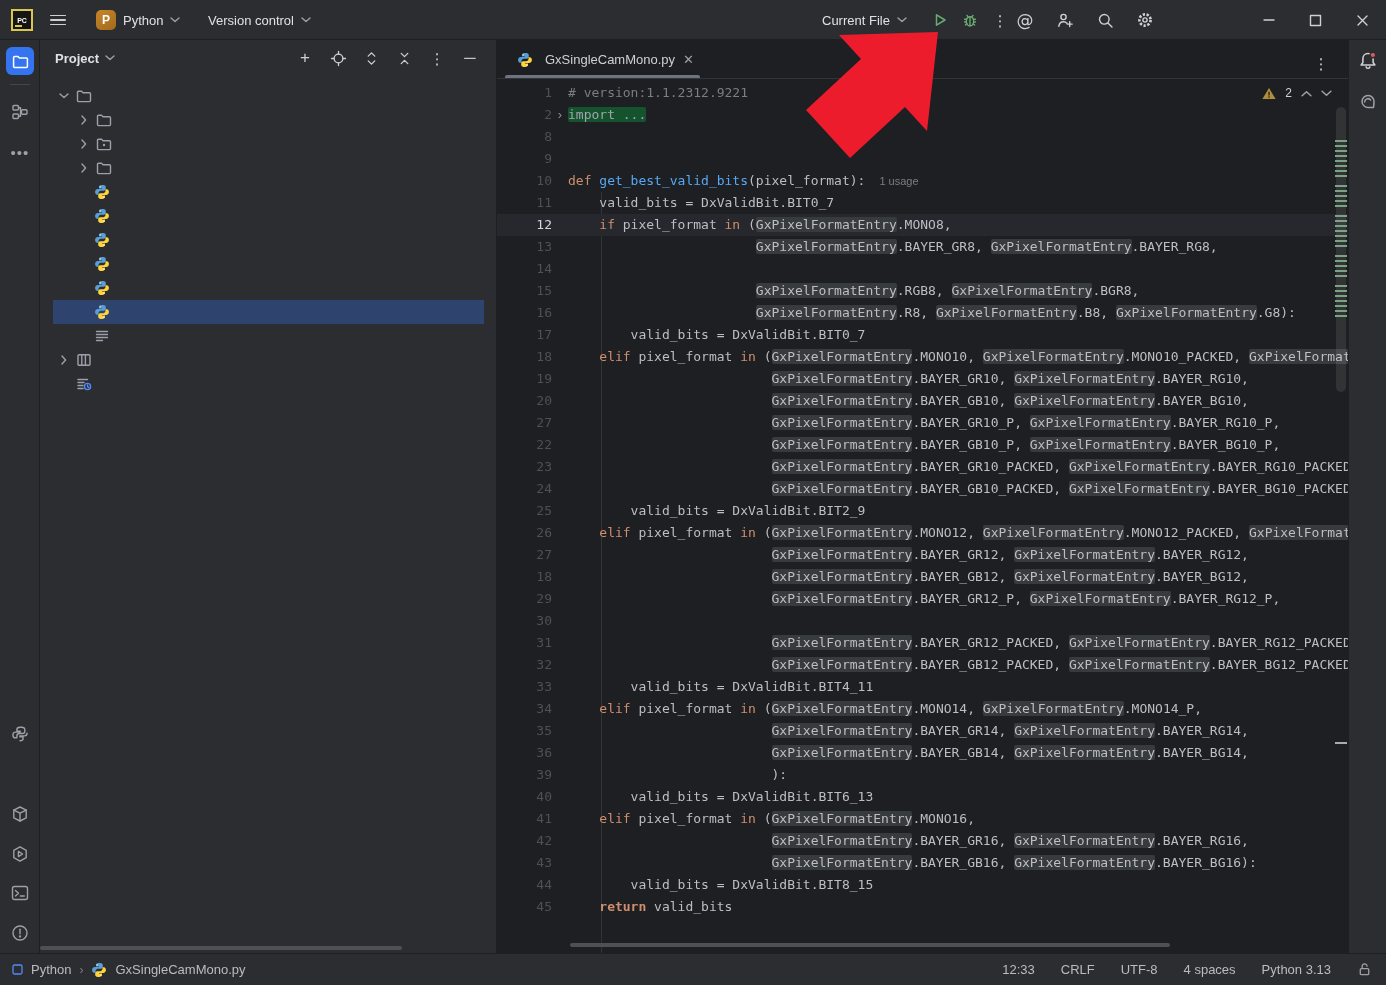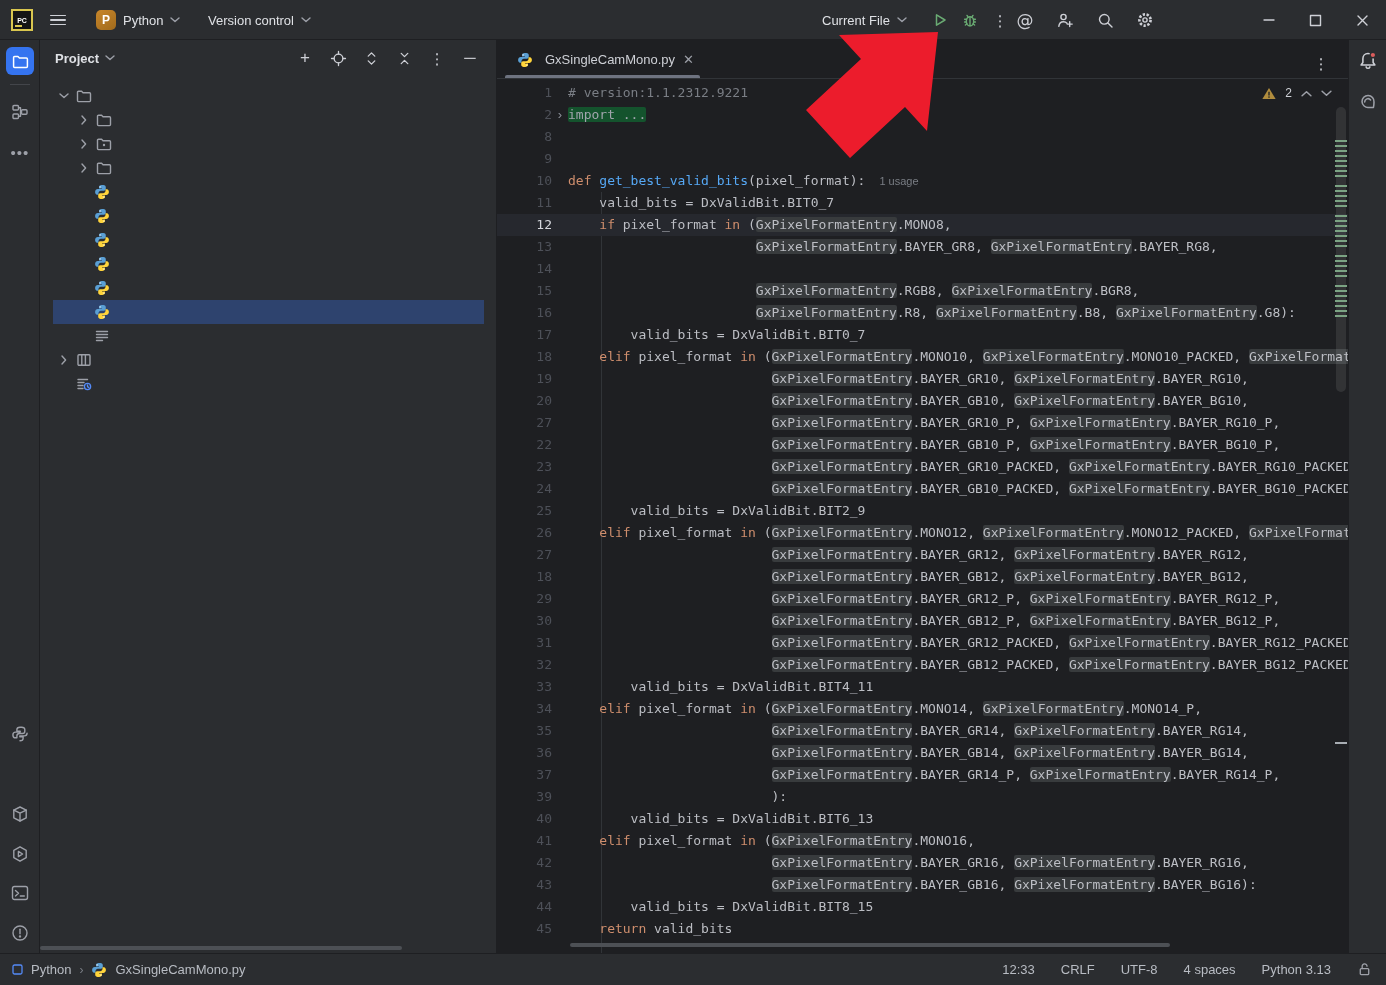--- a/index.html
+++ b/index.html
@@ -491,35 +491,34 @@
         <div class="code-row"><span class="gutter">20</span><span class="gutter-fold"></span><span class="code-text" style="font-style:normal">                          <i class="occ" style="font-style: normal;">GxPixelFormatEntry</i>.BAYER_GB10, <i class="occ" style="font-style: normal;">GxPixelFormatEntry</i>.BAYER_BG10,</span></div>
         <div class="code-row"><span class="gutter">27</span><span class="gutter-fold"></span><span class="code-text" style="font-style:normal">                          <i class="occ" style="font-style: normal;">GxPixelFormatEntry</i>.BAYER_GR10_P, <i class="occ" style="font-style: normal;">GxPixelFormatEntry</i>.BAYER_RG10_P,</span></div>
         <div class="code-row"><span class="gutter">22</span><span class="gutter-fold"></span><span class="code-text" style="font-style:normal">                          <i class="occ" style="font-style: normal;">GxPixelFormatEntry</i>.BAYER_GB10_P, <i class="occ" style="font-style: normal;">GxPixelFormatEntry</i>.BAYER_BG10_P,</span></div>
         <div class="code-row"><span class="gutter">23</span><span class="gutter-fold"></span><span class="code-text" style="font-style:normal">                          <i class="occ" style="font-style: normal;">GxPixelFormatEntry</i>.BAYER_GR10_PACKED, <i class="occ" style="font-style: normal;">GxPixelFormatEntry</i>.BAYER_RG10_PACKED,</span></div>
         <div class="code-row"><span class="gutter">24</span><span class="gutter-fold"></span><span class="code-text" style="font-style:normal">                          <i class="occ" style="font-style: normal;">GxPixelFormatEntry</i>.BAYER_GB10_PACKED, <i class="occ" style="font-style: normal;">GxPixelFormatEntry</i>.BAYER_BG10_PACKED):</span></div>
         <div class="code-row"><span class="gutter">25</span><span class="gutter-fold"></span><span class="code-text" style="font-style:normal">        valid_bits = DxValidBit.BIT2_9</span></div>
         <div class="code-row"><span class="gutter">26</span><span class="gutter-fold"></span><span class="code-text" style="font-style:normal">    <i class="tok-kw" style="font-style: normal;">elif</i> pixel_format <i class="tok-kw" style="font-style: normal;">in</i> (<i class="occ" style="font-style: normal;">GxPixelFormatEntry</i>.MONO12, <i class="occ" style="font-style: normal;">GxPixelFormatEntry</i>.MONO12_PACKED, <i class="occ" style="font-style: normal;">GxPixelFormatEntry</i>.MONO12_P,</span></div>
         <div class="code-row"><span class="gutter">27</span><span class="gutter-fold"></span><span class="code-text" style="font-style:normal">                          <i class="occ" style="font-style: normal;">GxPixelFormatEntry</i>.BAYER_GR12, <i class="occ" style="font-style: normal;">GxPixelFormatEntry</i>.BAYER_RG12,</span></div>
         <div class="code-row"><span class="gutter">18</span><span class="gutter-fold"></span><span class="code-text" style="font-style:normal">                          <i class="occ" style="font-style: normal;">GxPixelFormatEntry</i>.BAYER_GB12, <i class="occ" style="font-style: normal;">GxPixelFormatEntry</i>.BAYER_BG12,</span></div>
         <div class="code-row"><span class="gutter">29</span><span class="gutter-fold"></span><span class="code-text" style="font-style:normal">                          <i class="occ" style="font-style: normal;">GxPixelFormatEntry</i>.BAYER_GR12_P, <i class="occ" style="font-style: normal;">GxPixelFormatEntry</i>.BAYER_RG12_P,</span></div>
-        <div class="code-row"><span class="gutter">30</span><span class="gutter-fold"></span><span class="code-text" style="font-style:normal">                          <i class="occ" style="font-style: normal;">GxPixelFormatEntry</i>.BAYER_GB12_P, <i class="occ" style="font-style: normal;">GxPixelFormatEntry</i>.BAYER_BG12_P,</span></div>
+        <div class="code-row"><span class="gutter">30</span><span class="gutter-fold"></span></div>
         <div class="code-row"><span class="gutter">31</span><span class="gutter-fold"></span><span class="code-text" style="font-style:normal">                          <i class="occ" style="font-style: normal;">GxPixelFormatEntry</i>.BAYER_GR12_PACKED, <i class="occ" style="font-style: normal;">GxPixelFormatEntry</i>.BAYER_RG12_PACKED,</span></div>
         <div class="code-row"><span class="gutter">32</span><span class="gutter-fold"></span><span class="code-text" style="font-style:normal">                          <i class="occ" style="font-style: normal;">GxPixelFormatEntry</i>.BAYER_GB12_PACKED, <i class="occ" style="font-style: normal;">GxPixelFormatEntry</i>.BAYER_BG12_PACKED):</span></div>
         <div class="code-row"><span class="gutter">33</span><span class="gutter-fold"></span><span class="code-text" style="font-style:normal">        valid_bits = DxValidBit.BIT4_11</span></div>
         <div class="code-row"><span class="gutter">34</span><span class="gutter-fold"></span><span class="code-text" style="font-style:normal">    <i class="tok-kw" style="font-style: normal;">elif</i> pixel_format <i class="tok-kw" style="font-style: normal;">in</i> (<i class="occ" style="font-style: normal;">GxPixelFormatEntry</i>.MONO14, <i class="occ" style="font-style: normal;">GxPixelFormatEntry</i>.MONO14_P,</span></div>
         <div class="code-row"><span class="gutter">35</span><span class="gutter-fold"></span><span class="code-text" style="font-style:normal">                          <i class="occ" style="font-style: normal;">GxPixelFormatEntry</i>.BAYER_GR14, <i class="occ" style="font-style: normal;">GxPixelFormatEntry</i>.BAYER_RG14,</span></div>
         <div class="code-row"><span class="gutter">36</span><span class="gutter-fold"></span><span class="code-text" style="font-style:normal">                          <i class="occ" style="font-style: normal;">GxPixelFormatEntry</i>.BAYER_GB14, <i class="occ" style="font-style: normal;">GxPixelFormatEntry</i>.BAYER_BG14,</span></div>
-        <div class="code-row"><span class="gutter">37</span><span class="gutter-fold"></span><span class="code-text" style="font-style:normal">                          <i class="occ" style="font-style: normal;">GxPixelFormatEntry</i>.BAYER_GR14_P, <i class="occ" style="font-style: normal;">GxPixelFormatEntry</i>.BAYER_RG14_P,</span></div>
         <div class="code-row"><span class="gutter">39</span><span class="gutter-fold"></span><span class="code-text" style="font-style:normal">                          ):</span></div>
         <div class="code-row"><span class="gutter">40</span><span class="gutter-fold"></span><span class="code-text" style="font-style:normal">        valid_bits = DxValidBit.BIT6_13</span></div>
         <div class="code-row"><span class="gutter">41</span><span class="gutter-fold"></span><span class="code-text" style="font-style:normal">    <i class="tok-kw" style="font-style: normal;">elif</i> pixel_format <i class="tok-kw" style="font-style: normal;">in</i> (<i class="occ" style="font-style: normal;">GxPixelFormatEntry</i>.MONO16,</span></div>
         <div class="code-row"><span class="gutter">42</span><span class="gutter-fold"></span><span class="code-text" style="font-style:normal">                          <i class="occ" style="font-style: normal;">GxPixelFormatEntry</i>.BAYER_GR16, <i class="occ" style="font-style: normal;">GxPixelFormatEntry</i>.BAYER_RG16,</span></div>
         <div class="code-row"><span class="gutter">43</span><span class="gutter-fold"></span><span class="code-text" style="font-style:normal">                          <i class="occ" style="font-style: normal;">GxPixelFormatEntry</i>.BAYER_GB16, <i class="occ" style="font-style: normal;">GxPixelFormatEntry</i>.BAYER_BG16):</span></div>
         <div class="code-row"><span class="gutter">44</span><span class="gutter-fold"></span><span class="code-text" style="font-style:normal">        valid_bits = DxValidBit.BIT8_15</span></div>
-        <div class="code-row"><span class="gutter">45</span><span class="gutter-fold"></span><span class="code-text" style="font-style:normal">    <i class="tok-kw" style="font-style: normal;">return</i> valid_bits</span></div>
+        <div class="code-row"><span class="gutter">45</span><span class="gutter-fold"></span><span class="code-text" style="font-style:normal">    <i class="tok-kw" style="font-style: normal; font-weight: bold;">return</i> valid_bits</span></div>
       </div>
 
     <div class="inspections">
       <svg width="14" height="13" viewBox="0 0 16 14">
           <path d="M8 .8L15.6 13.4H.4z" fill="#b08c3d"></path>
           <path d="M8 5v4.2" stroke="#1e1f22" stroke-width="1.5"></path>
           <circle cx="8" cy="11.1" r=".9" fill="#1e1f22"></circle>
         </svg>
       <span>2</span>
       <svg class="insp-chev" width="11" height="7" viewBox="0 0 10 6">

